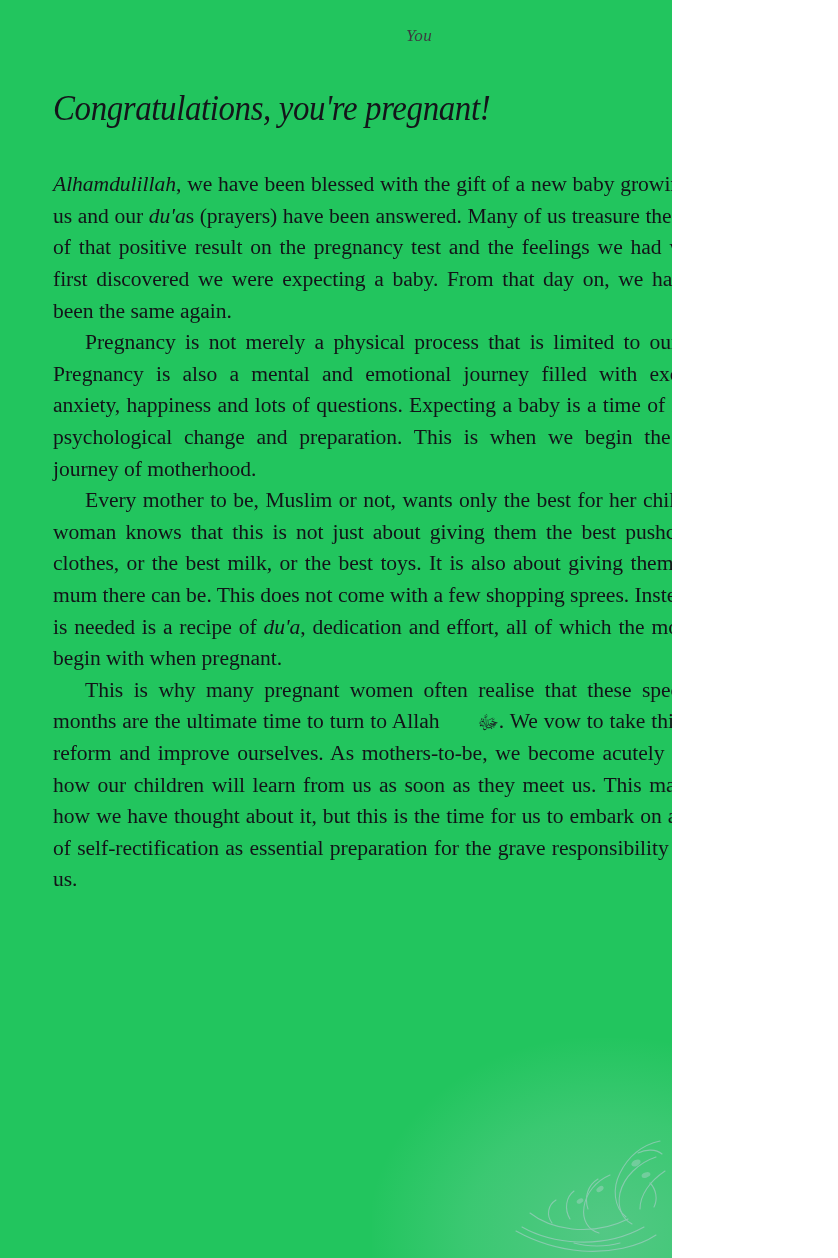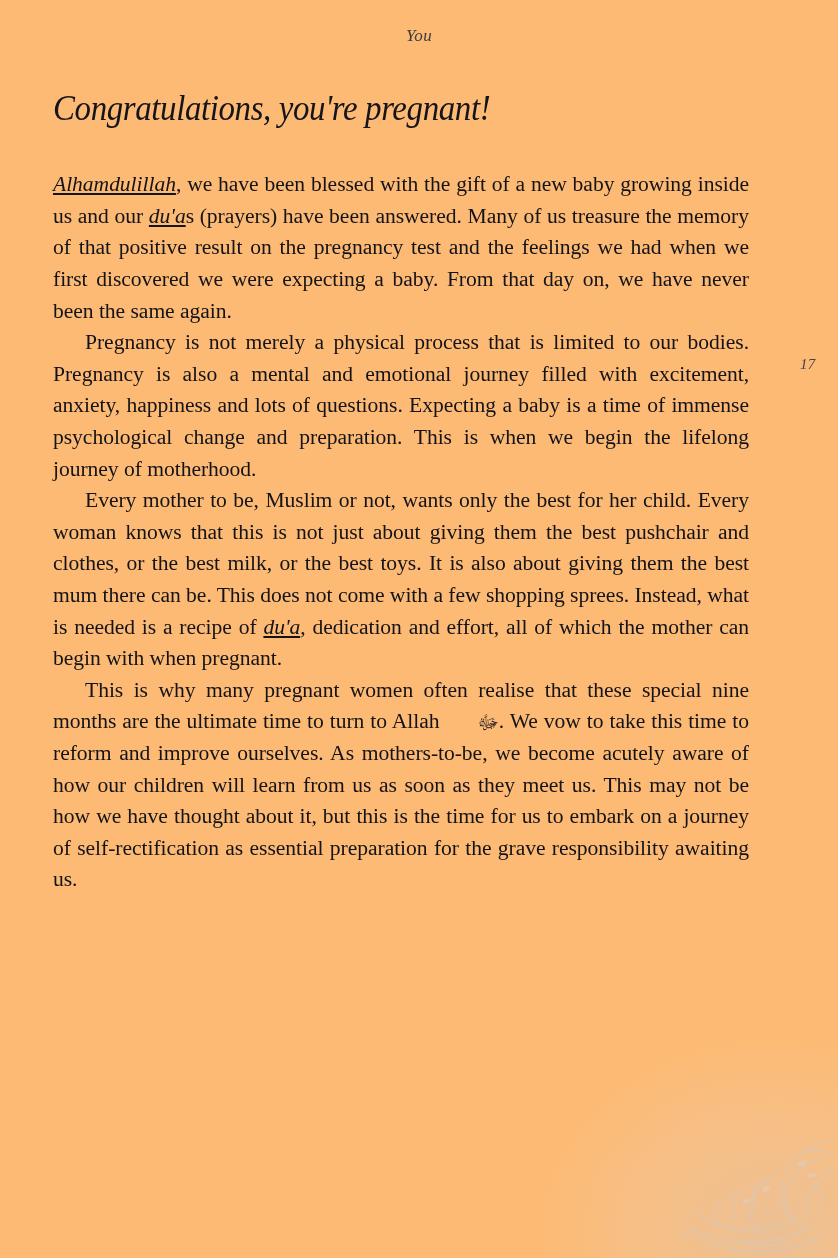--- a/index.html
+++ b/index.html
@@ -7,23 +7,23 @@
     margin: 0;
     padding: 0;
     background: #ffffff;
   }
   body {
     font-family: "Liberation Serif", "DejaVu Serif", serif;
   }
 
   .page {
     position: relative;
-    width: 838px;
+    width: 672px;
     height: 1258px;
-    background: #fdba74;
+    background: #22c55e;
     overflow: hidden;
     box-sizing: border-box;
   }
 
   
   .scan-tint {
     position: absolute;
     right: 0;
     bottom: 0;
     width: 300px;
@@ -104,21 +104,20 @@
     letter-spacing: -0.05px;
     hyphens: none;
   }
   p.body + p.body {
     text-indent: 32px;
   }
   p.body.noindent { text-indent: 0; }
 
   em, .it {
     font-style: italic;
-    text-decoration: underline;
   }
 
   .honorific {
     font-size: 19px;
     font-style: normal;
     line-height: 1;
     display: inline-block;
     transform: translateY(1px);
     color: #1b1b22;
   }

